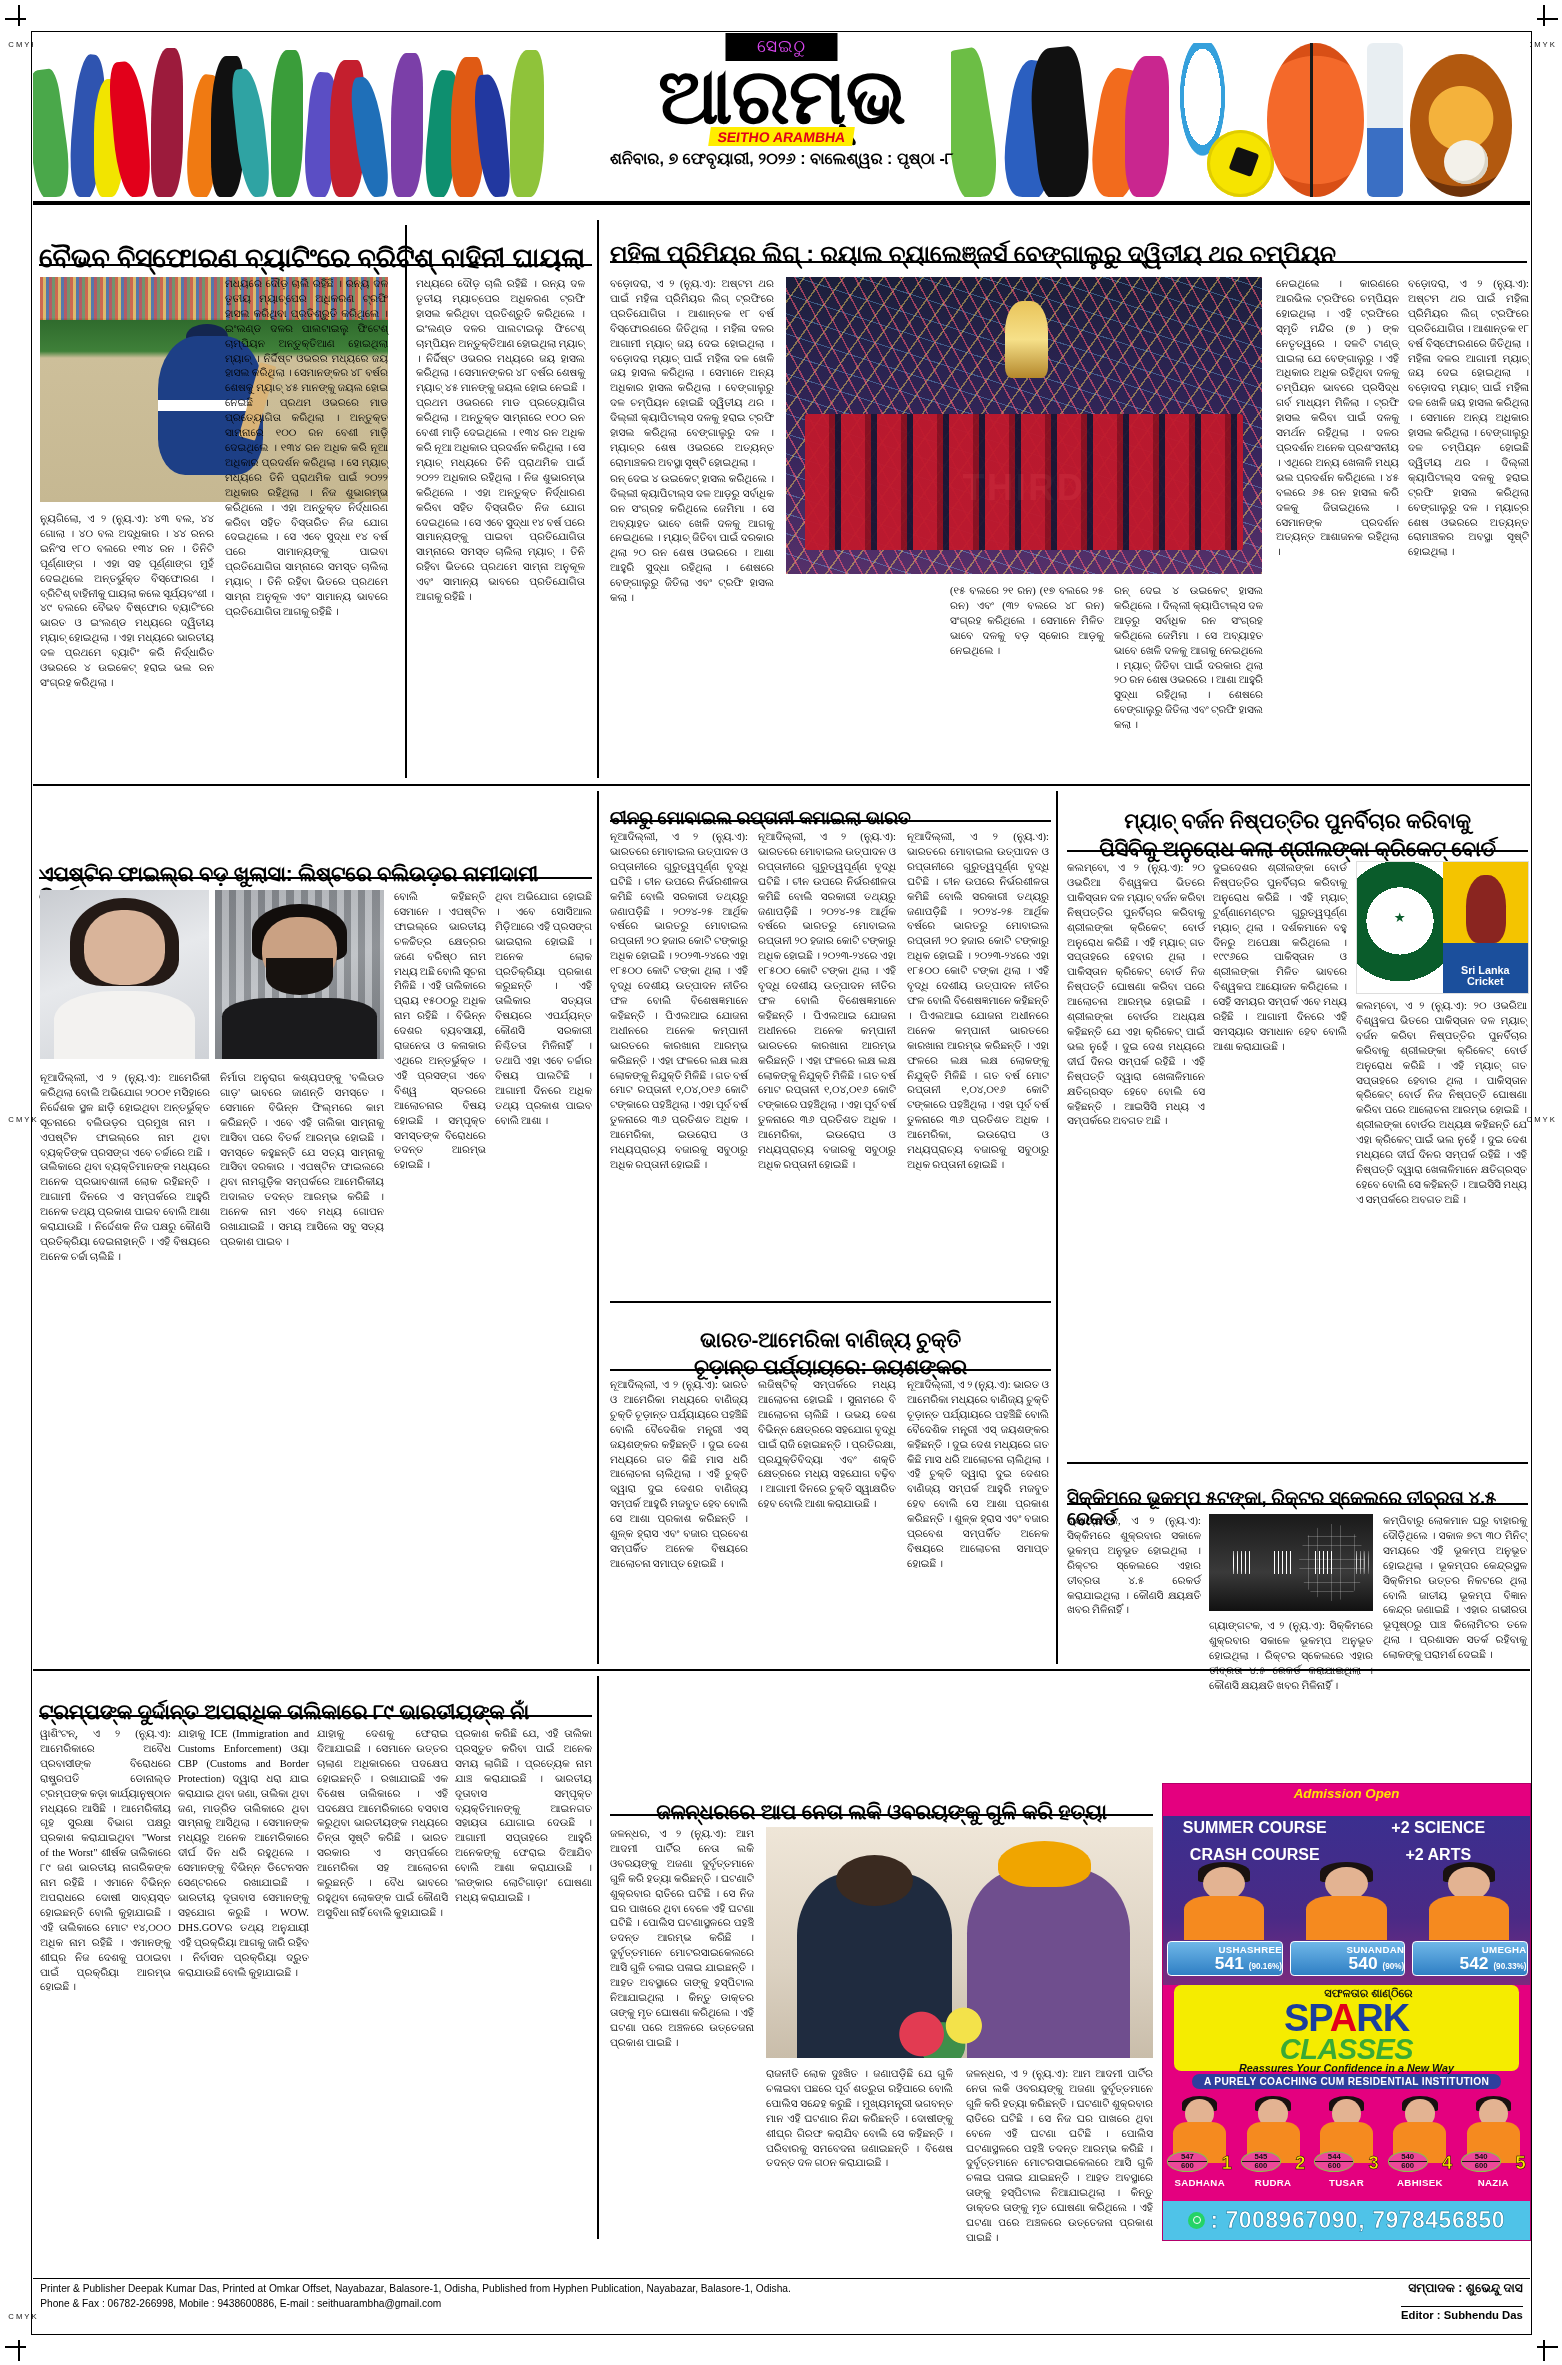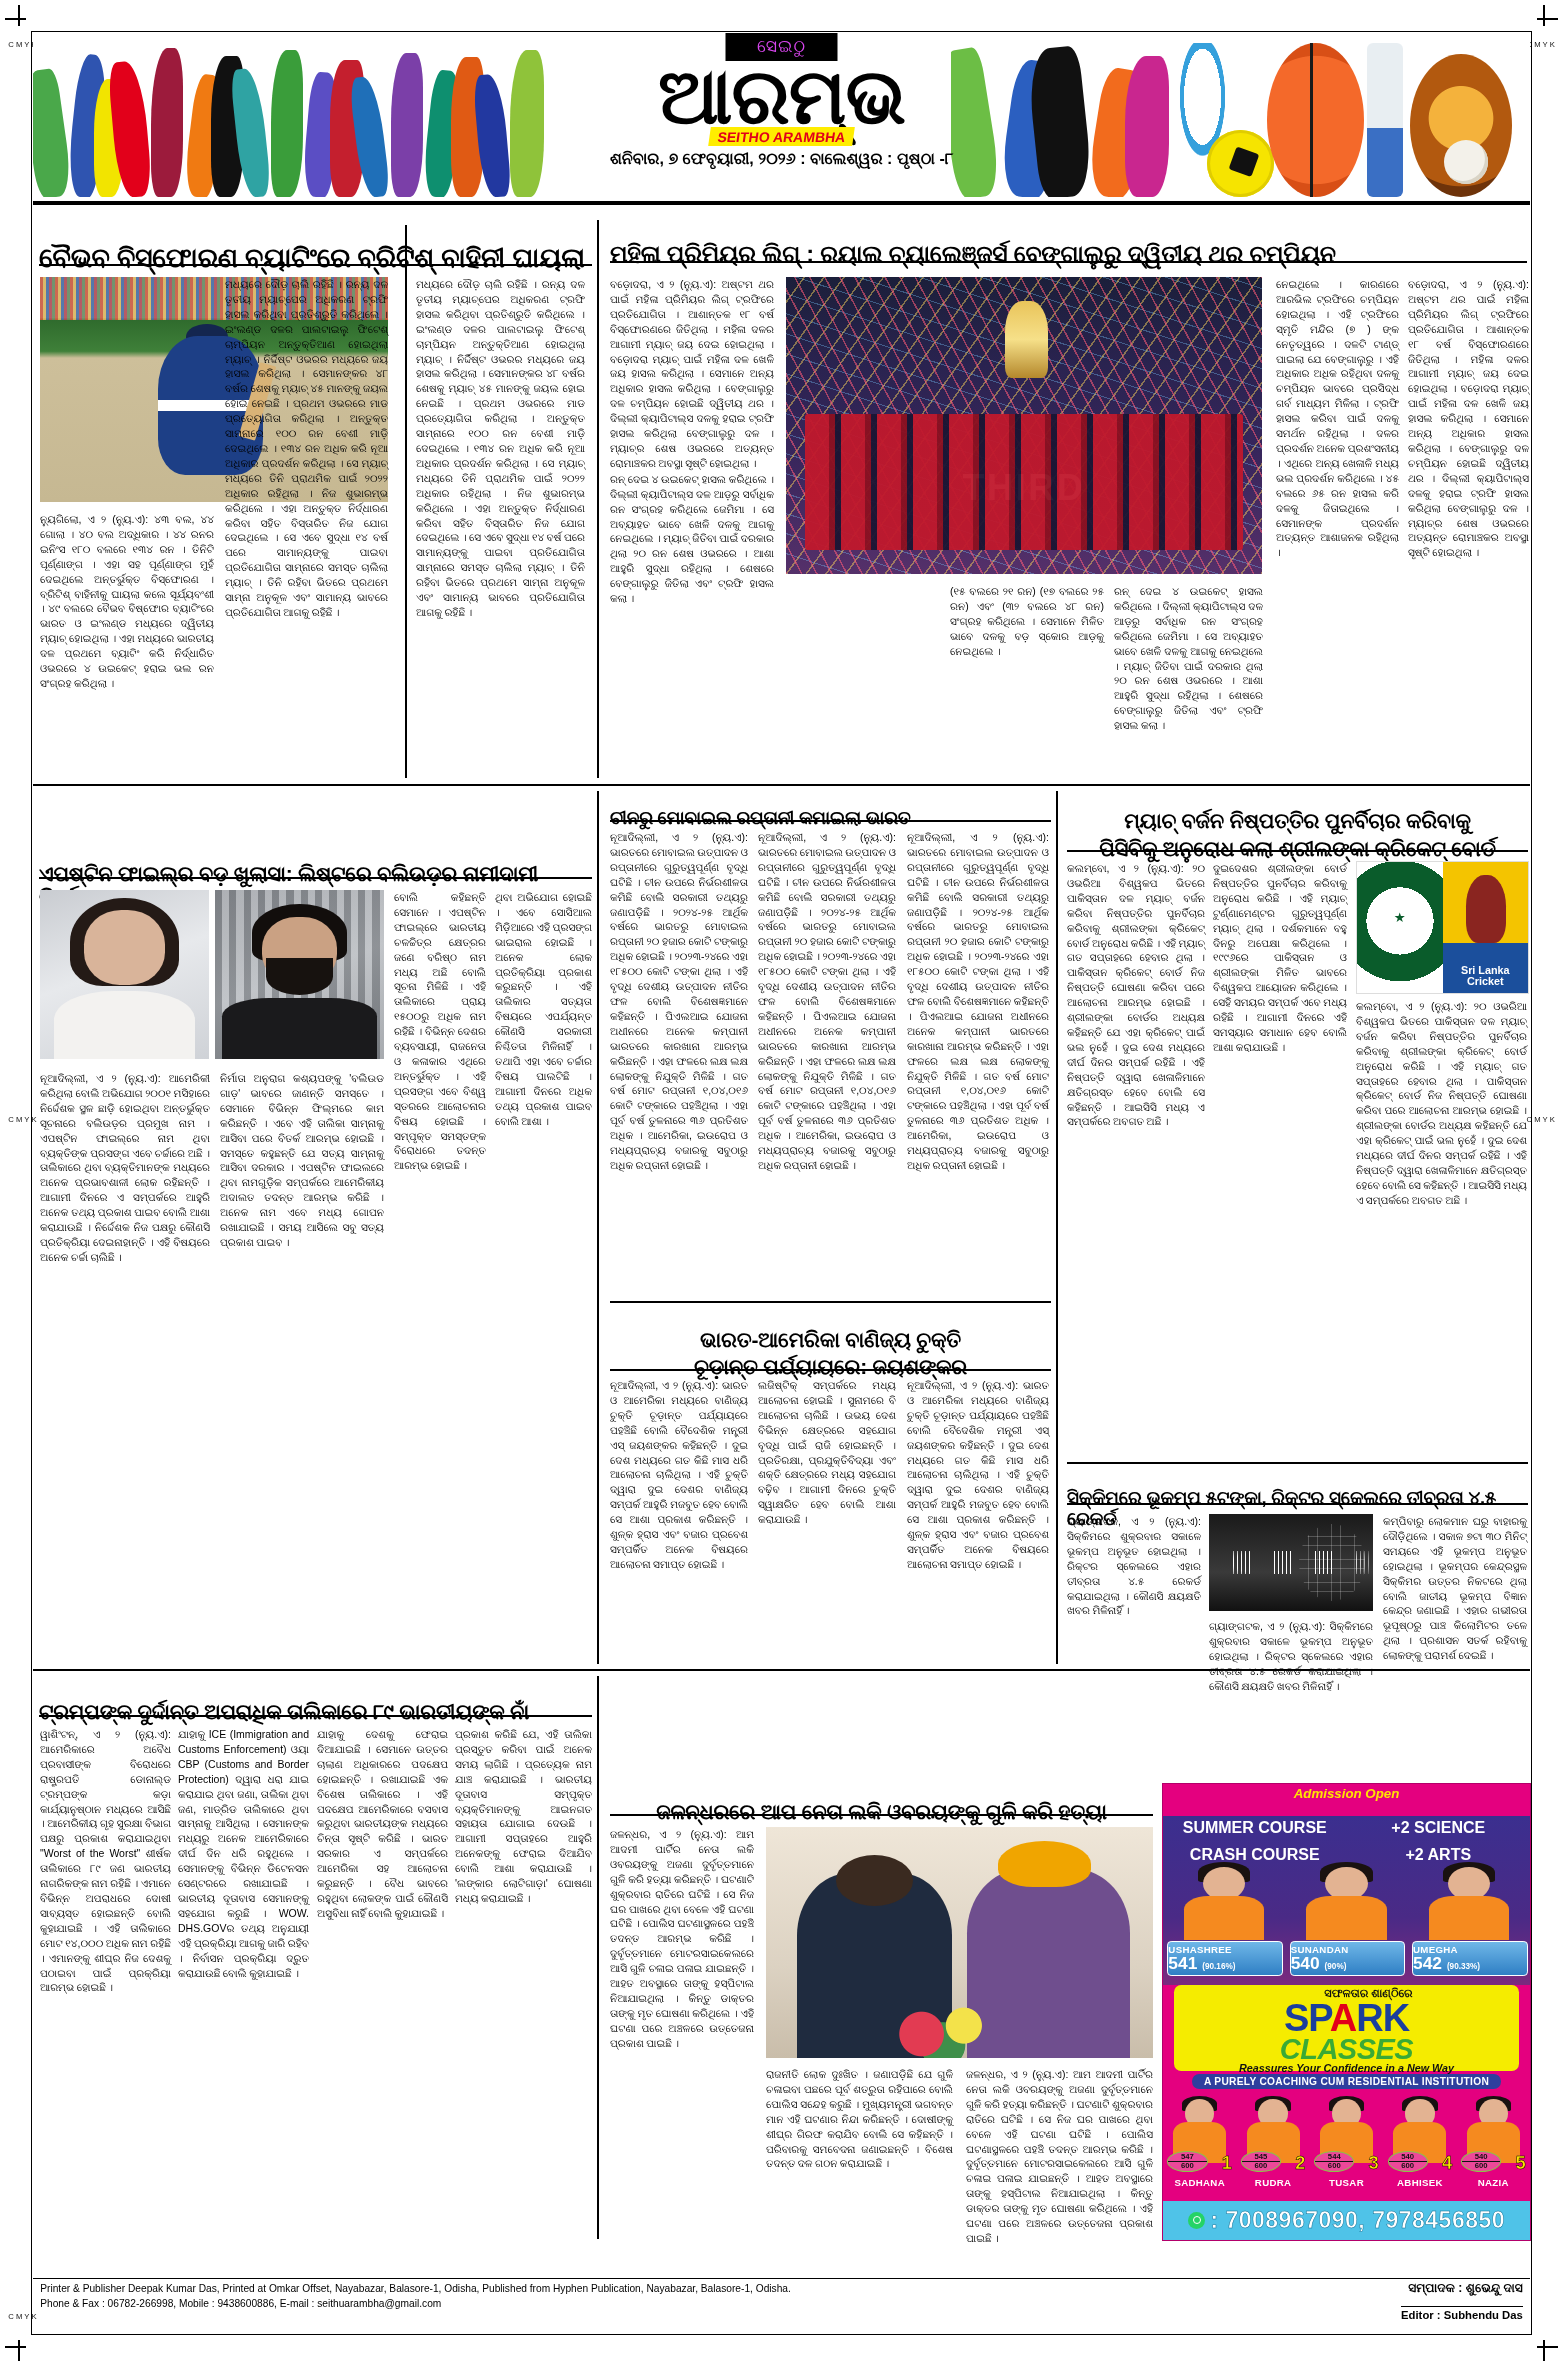--- a/index.html
+++ b/index.html
@@ -32,21 +32,21 @@
   
   .hl{position:absolute;font-weight:bold;color:#000;line-height:1.12;letter-spacing:-0.3px;}
   .hl-xl{font-size:27px;}
   .hl-lg{font-size:23.6px;}
   .hl-md{font-size:21px;}
   .hl-sm{font-size:18.4px;}
 
   
   .col{position:absolute;font-size:10.5px;line-height:1.42;text-align:justify;color:#000;
        -webkit-hyphens:auto;hyphens:auto;word-spacing:-0.5px;}
-  .col p{margin:0 0 1px 0;}
+  .col p{margin:0 0 1px 0;font-family:Liberation Serif, serif;}
 
   
   .photo{position:absolute;overflow:hidden;background:#cfd6dc;}
 
   
   .ph-cricket{background:linear-gradient(180deg,#7fa7c8 0%,#9dbcd6 18%,#2f6b2d 19%,#3f8039 33%,#cdbf9a 36%,#c6b892 100%);}
   .ph-cricket .crowd{position:absolute;top:0;left:0;right:0;height:19%;background:
      repeating-linear-gradient(90deg,#d85b3a 0 3.1px,#e8bb5a 3.1px 5.6px,#4a6fa5 5.6px 8.7px,#bb4b52 8.7px 11.8px,#6f8f5e 11.8px 15px);
      opacity:.85;}
   .ph-cricket .player{position:absolute;left:34%;top:26%;width:30%;height:62%;
@@ -114,21 +114,21 @@
      font-size:13.3px;font-weight:bold;font-style:italic;text-align:center;line-height:1.2;padding-top:2px;box-sizing:border-box;}
   .ad-mid{position:absolute;left:0;top:7%;width:100%;height:37%;background:linear-gradient(180deg,#3b2f8f 0%,#4a2a86 60%,#7b2a7e 100%);}
   .ad-courses{position:absolute;left:0;top:2%;width:100%;display:flex;color:#fff;font-weight:bold;font-size:16px;line-height:1.15;}
   .ad-courses div{flex:1;text-align:center;}
   .ad-students{position:absolute;left:0;bottom:4%;width:100%;display:flex;}
   .ad-students .st{flex:1;position:relative;margin:0 2px;}
   .ad-students .shirt{position:absolute;left:16%;bottom:34%;width:68%;height:40%;background:#f58a1f;border-radius:30% 30% 0 0;}
   .ad-students .head{position:absolute;left:32%;bottom:70%;width:36%;height:30%;background:#e3b392;border-radius:50%;}
   .ad-students .hair{position:absolute;left:28%;bottom:86%;width:44%;height:18%;background:#1a1210;border-radius:50% 50% 10% 10%;}
   .ad-students .plate{position:absolute;left:2%;bottom:2%;width:96%;background:linear-gradient(180deg,#6fb7e8,#2f7fc4);
-      border:1px solid #fff;border-radius:4.1px;color:#fff;text-align:left;padding:1.5px 0 2.6px;}
+      border:1px solid #fff;border-radius:4.1px;color:#fff;text-align:right;padding:1.5px 0 2.6px;}
   .ad-students .nm{font-size:9.7px;font-weight:bold;letter-spacing:0.3px;}
   .ad-students .sc{font-size:17.4px;font-weight:bold;line-height:1;}
   .ad-students .pc{font-size:8.2px;font-weight:bold;}
   .ad-logo{position:absolute;left:3%;top:44%;width:94%;height:19%;background:#f5ec00;border-radius:7.2px;text-align:center;}
   .ad-logo .tag-or{font-size:11.3px;font-weight:bold;color:#111;margin-top:2px;padding-left:44px;}
   .ad-logo .spark{font-size:38px;font-weight:bold;color:#1b3f9c;line-height:.95;letter-spacing:-1px;}
   .ad-logo .spark em{color:#e2001a;font-style:normal;}
   .ad-logo .classes{font-size:29px;font-weight:bold;color:#3aaa35;font-style:italic;line-height:.9;letter-spacing:-0.5px;}
   .ad-logo .tagline{font-size:10.8px;font-weight:bold;font-style:italic;color:#111;}
   .ad-logo .iso{font-size:9.7px;font-weight:bold;color:#111;}

